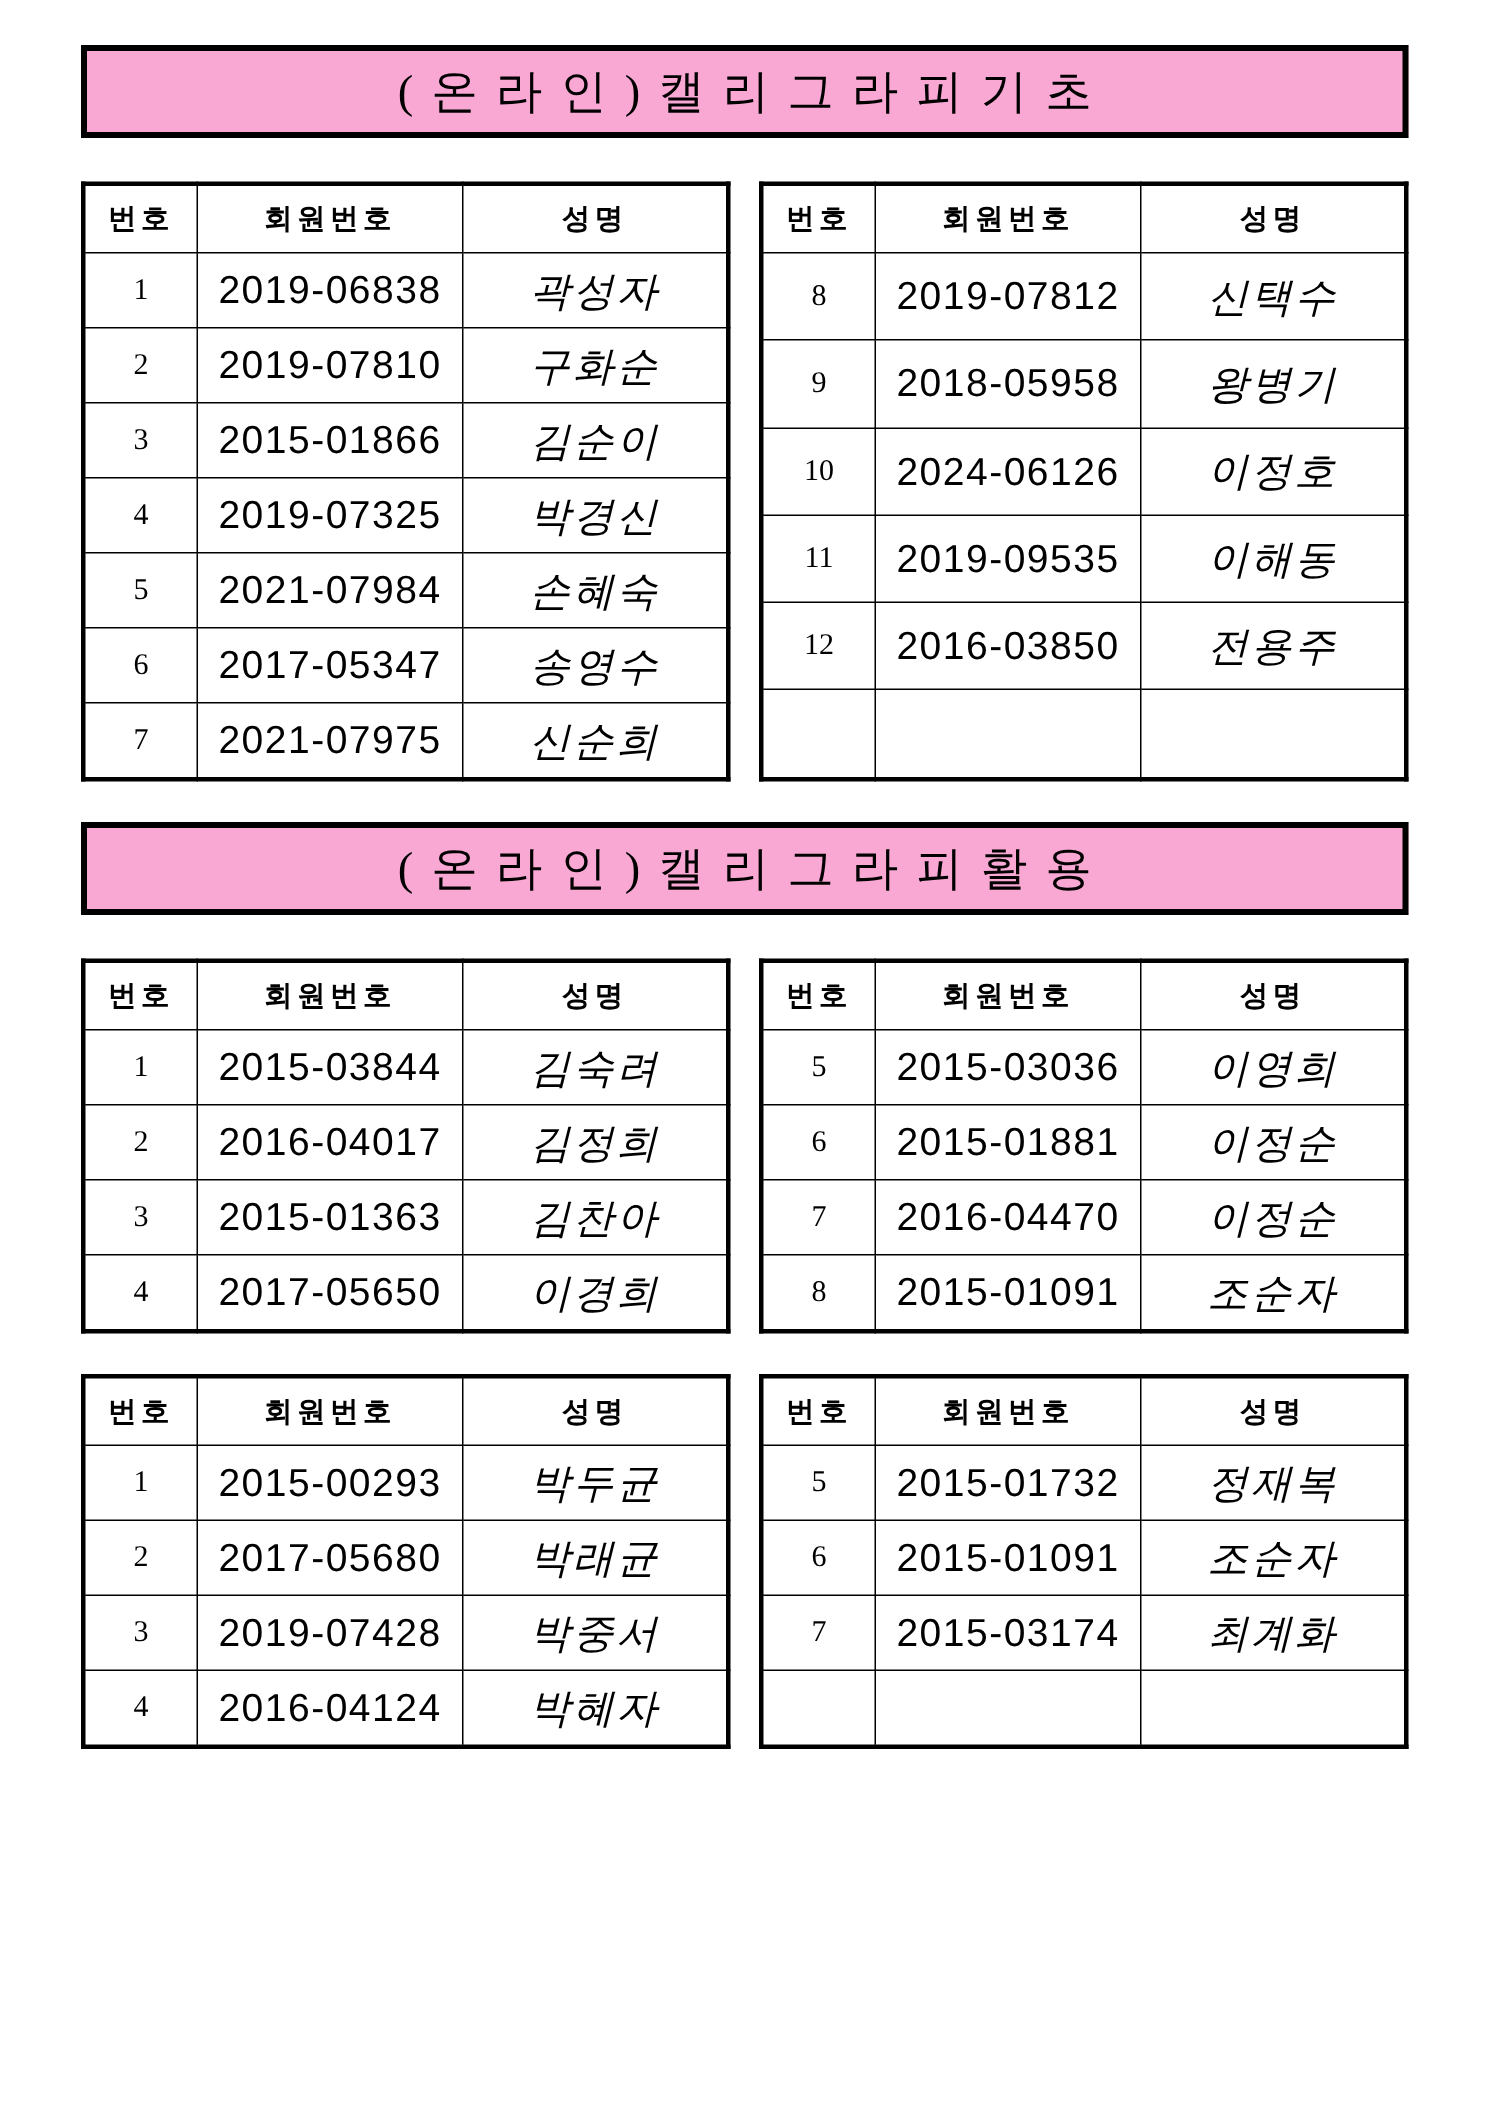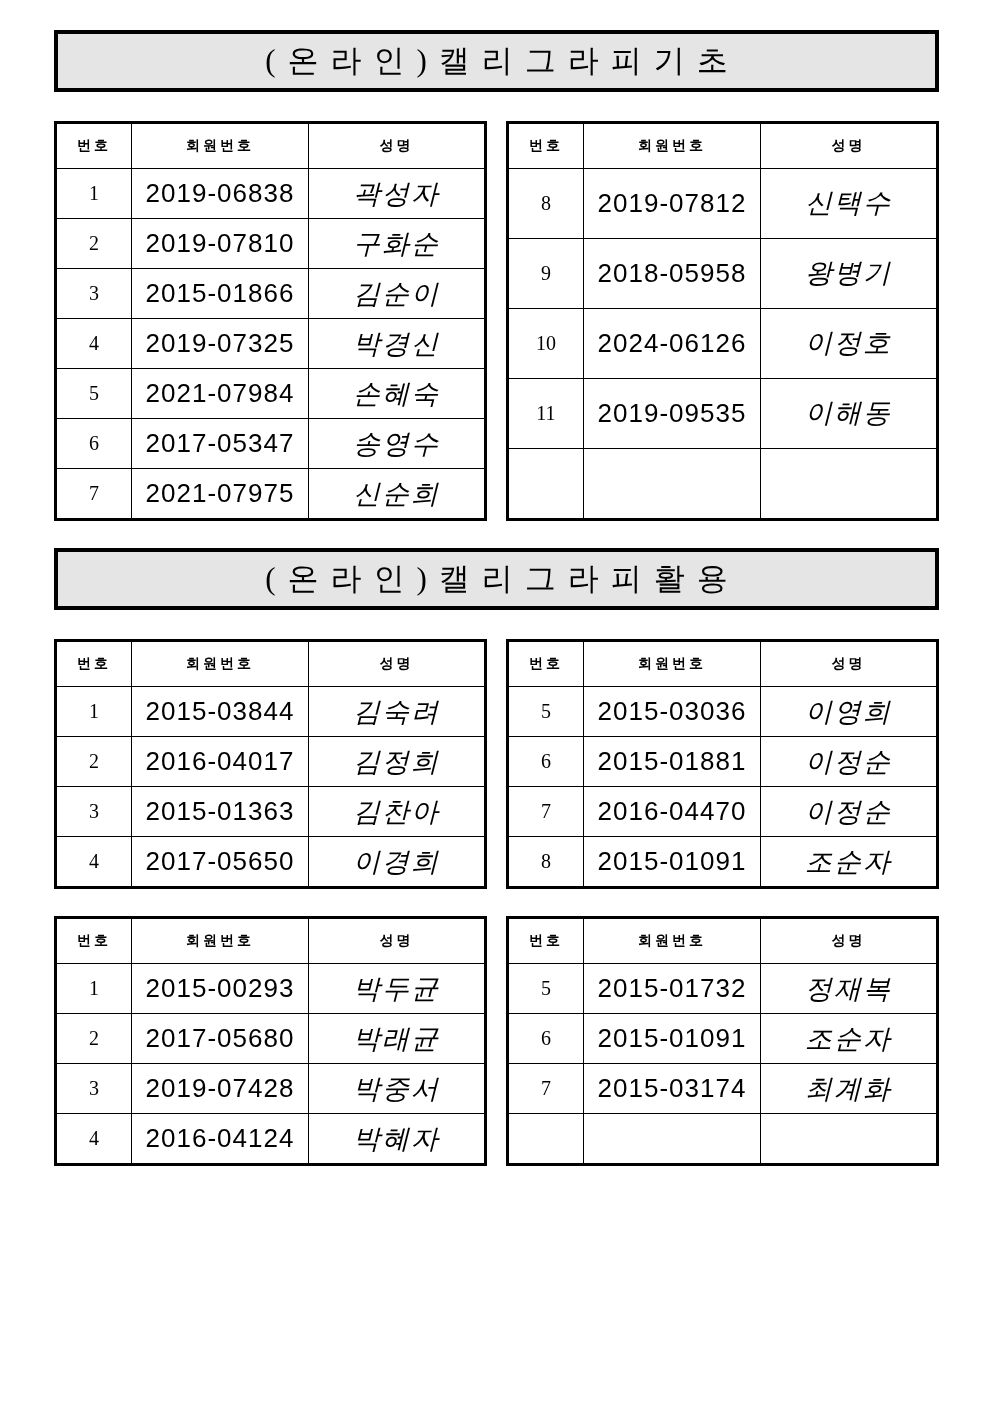--- a/index.html
+++ b/index.html
@@ -26,21 +26,21 @@
     border: 4px solid #000;
     height: 54px;
     display: flex;
     align-items: center;
     justify-content: center;
     font-size: 31px;
     letter-spacing: 12px;
     text-indent: 12px;
     white-space: nowrap;
     margin-bottom: 29px;
-    background: #e5e5e5;
+    background: #f9a8d4;
   }
   .tables {
     display: flex;
     justify-content: space-between;
     margin-bottom: 27px;
   }
   table.roster {
     border-collapse: collapse;
     width: 430px;
     table-layout: fixed;
@@ -55,21 +55,21 @@
     text-align: center;
     vertical-align: middle;
     padding: 0;
     white-space: nowrap;
     overflow: hidden;
   }
   table.roster th {
     height: 44px;
     font-family: "Liberation Serif", "DejaVu Serif", serif;
     font-weight: bold;
-    font-size: 14px;
+    font-size: 19px;
     letter-spacing: 3px;
   }
   table.roster td { height: 49px; }
   td.c0 {
     font-family: "Liberation Serif", "DejaVu Serif", serif;
     font-size: 20px;
   }
   td.c1 {
     font-family: "Liberation Sans", "DejaVu Sans", sans-serif;
     font-size: 26px;
@@ -168,20 +168,25 @@
               <td class="c0">10</td>
               <td class="c1">2024-06126</td>
               <td class="c2">이정호</td>
             </tr>
             <tr>
               <td class="c0">11</td>
               <td class="c1">2019-09535</td>
               <td class="c2">이해동</td>
             </tr>
             <tr>
+              <td class="c0">12</td>
+              <td class="c1">2016-03850</td>
+              <td class="c2">전용주</td>
+            </tr>
+            <tr>
               <td class="c0"></td>
               <td class="c1"></td>
               <td class="c2"></td>
             </tr>
           </tbody>
         </table>
       </div>
     </div>
     <div class="section">
       <div class="title-box">(온라인)캘리그라피활용</div>

